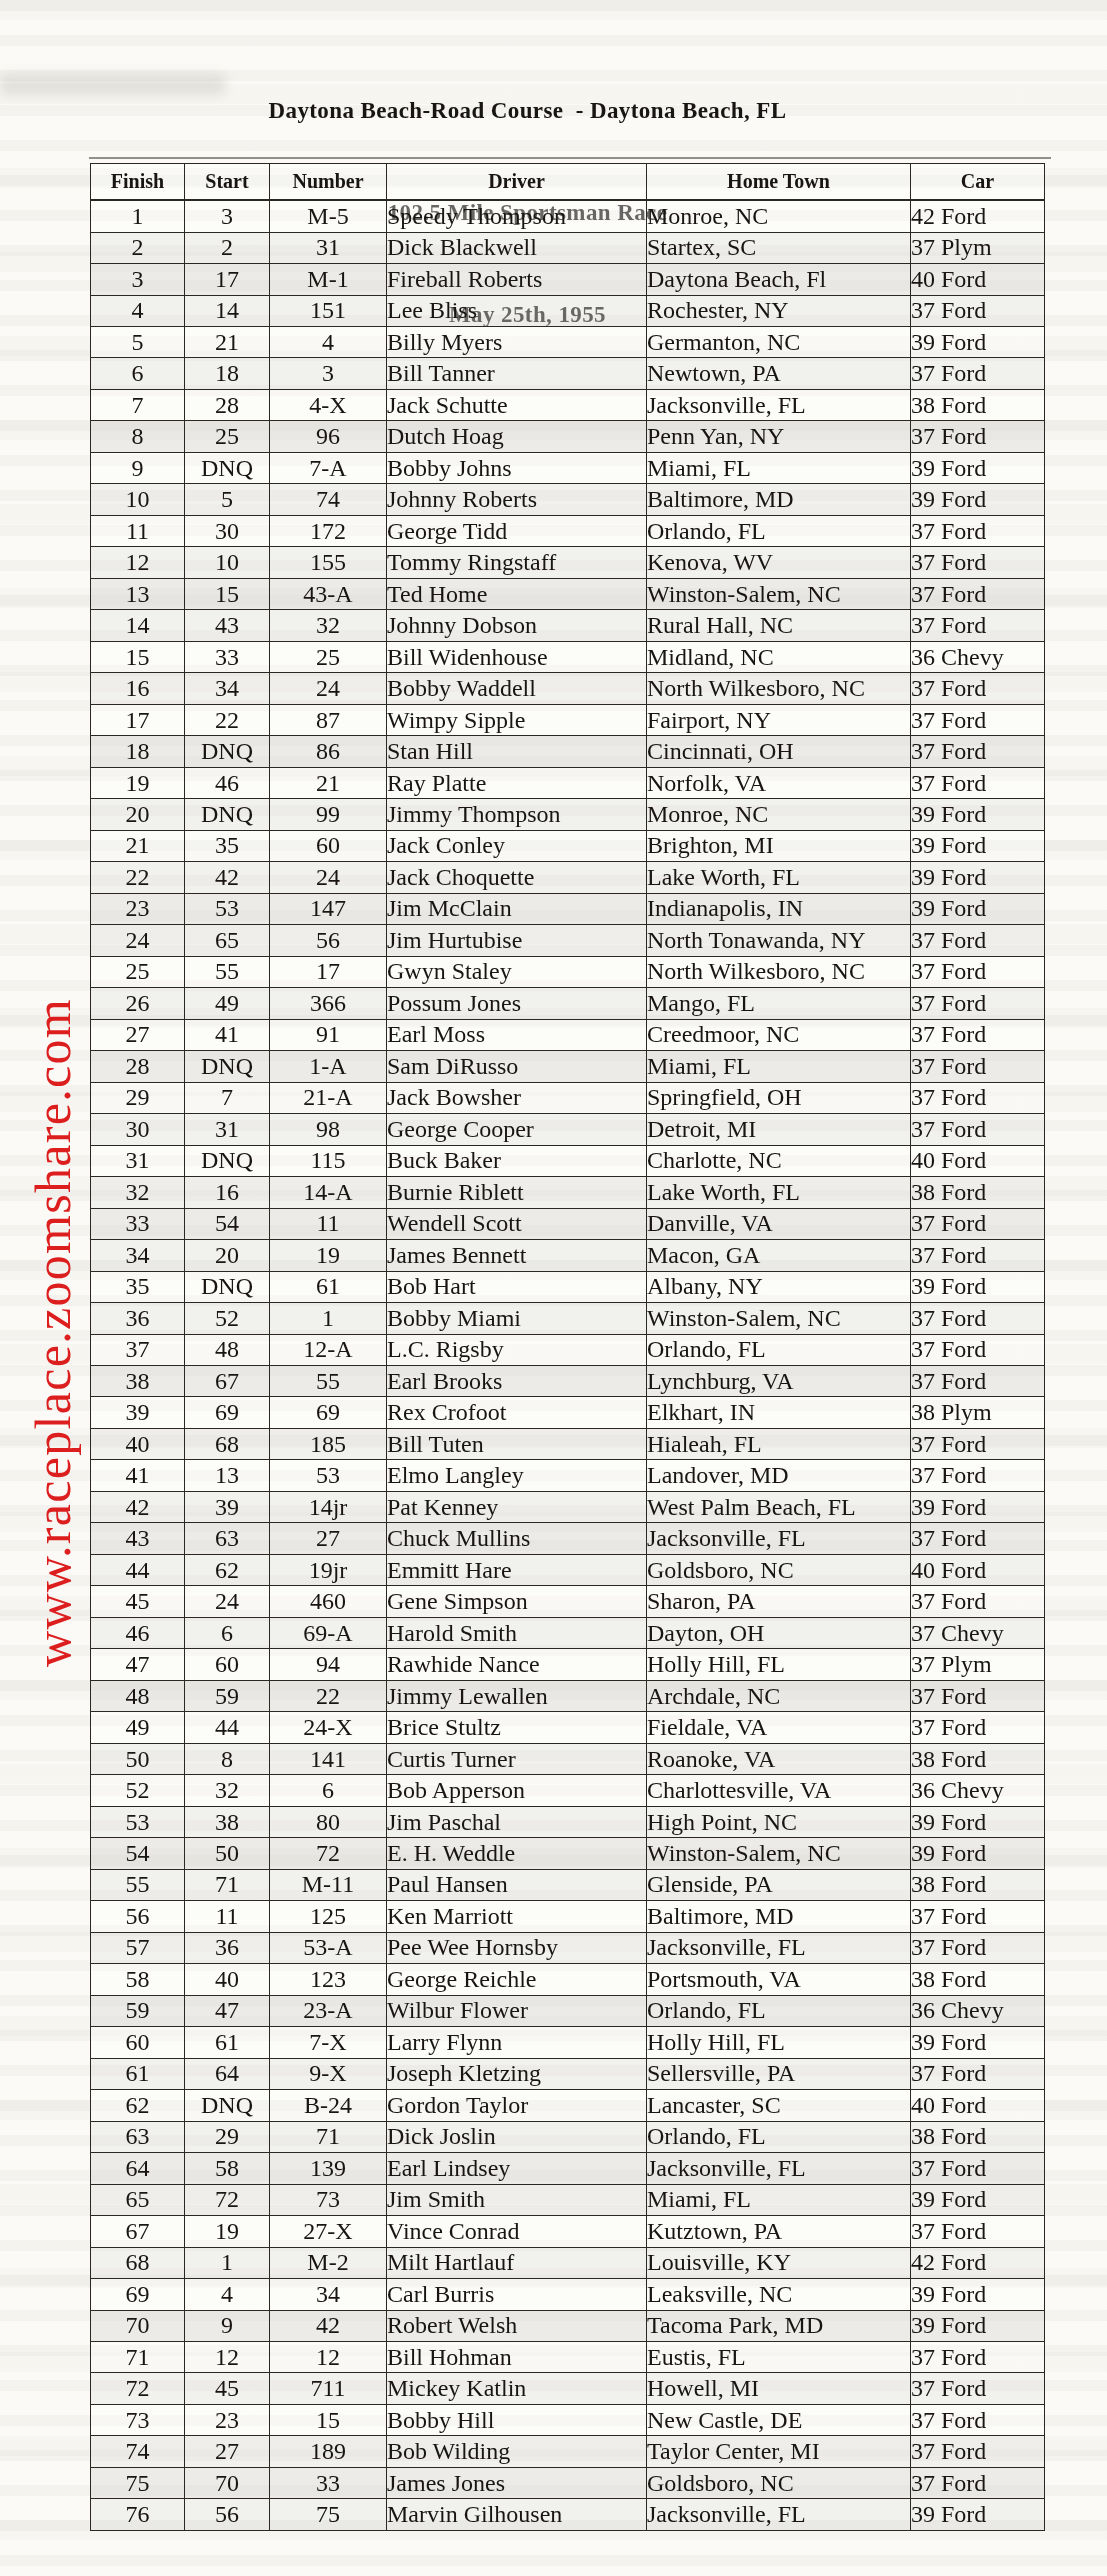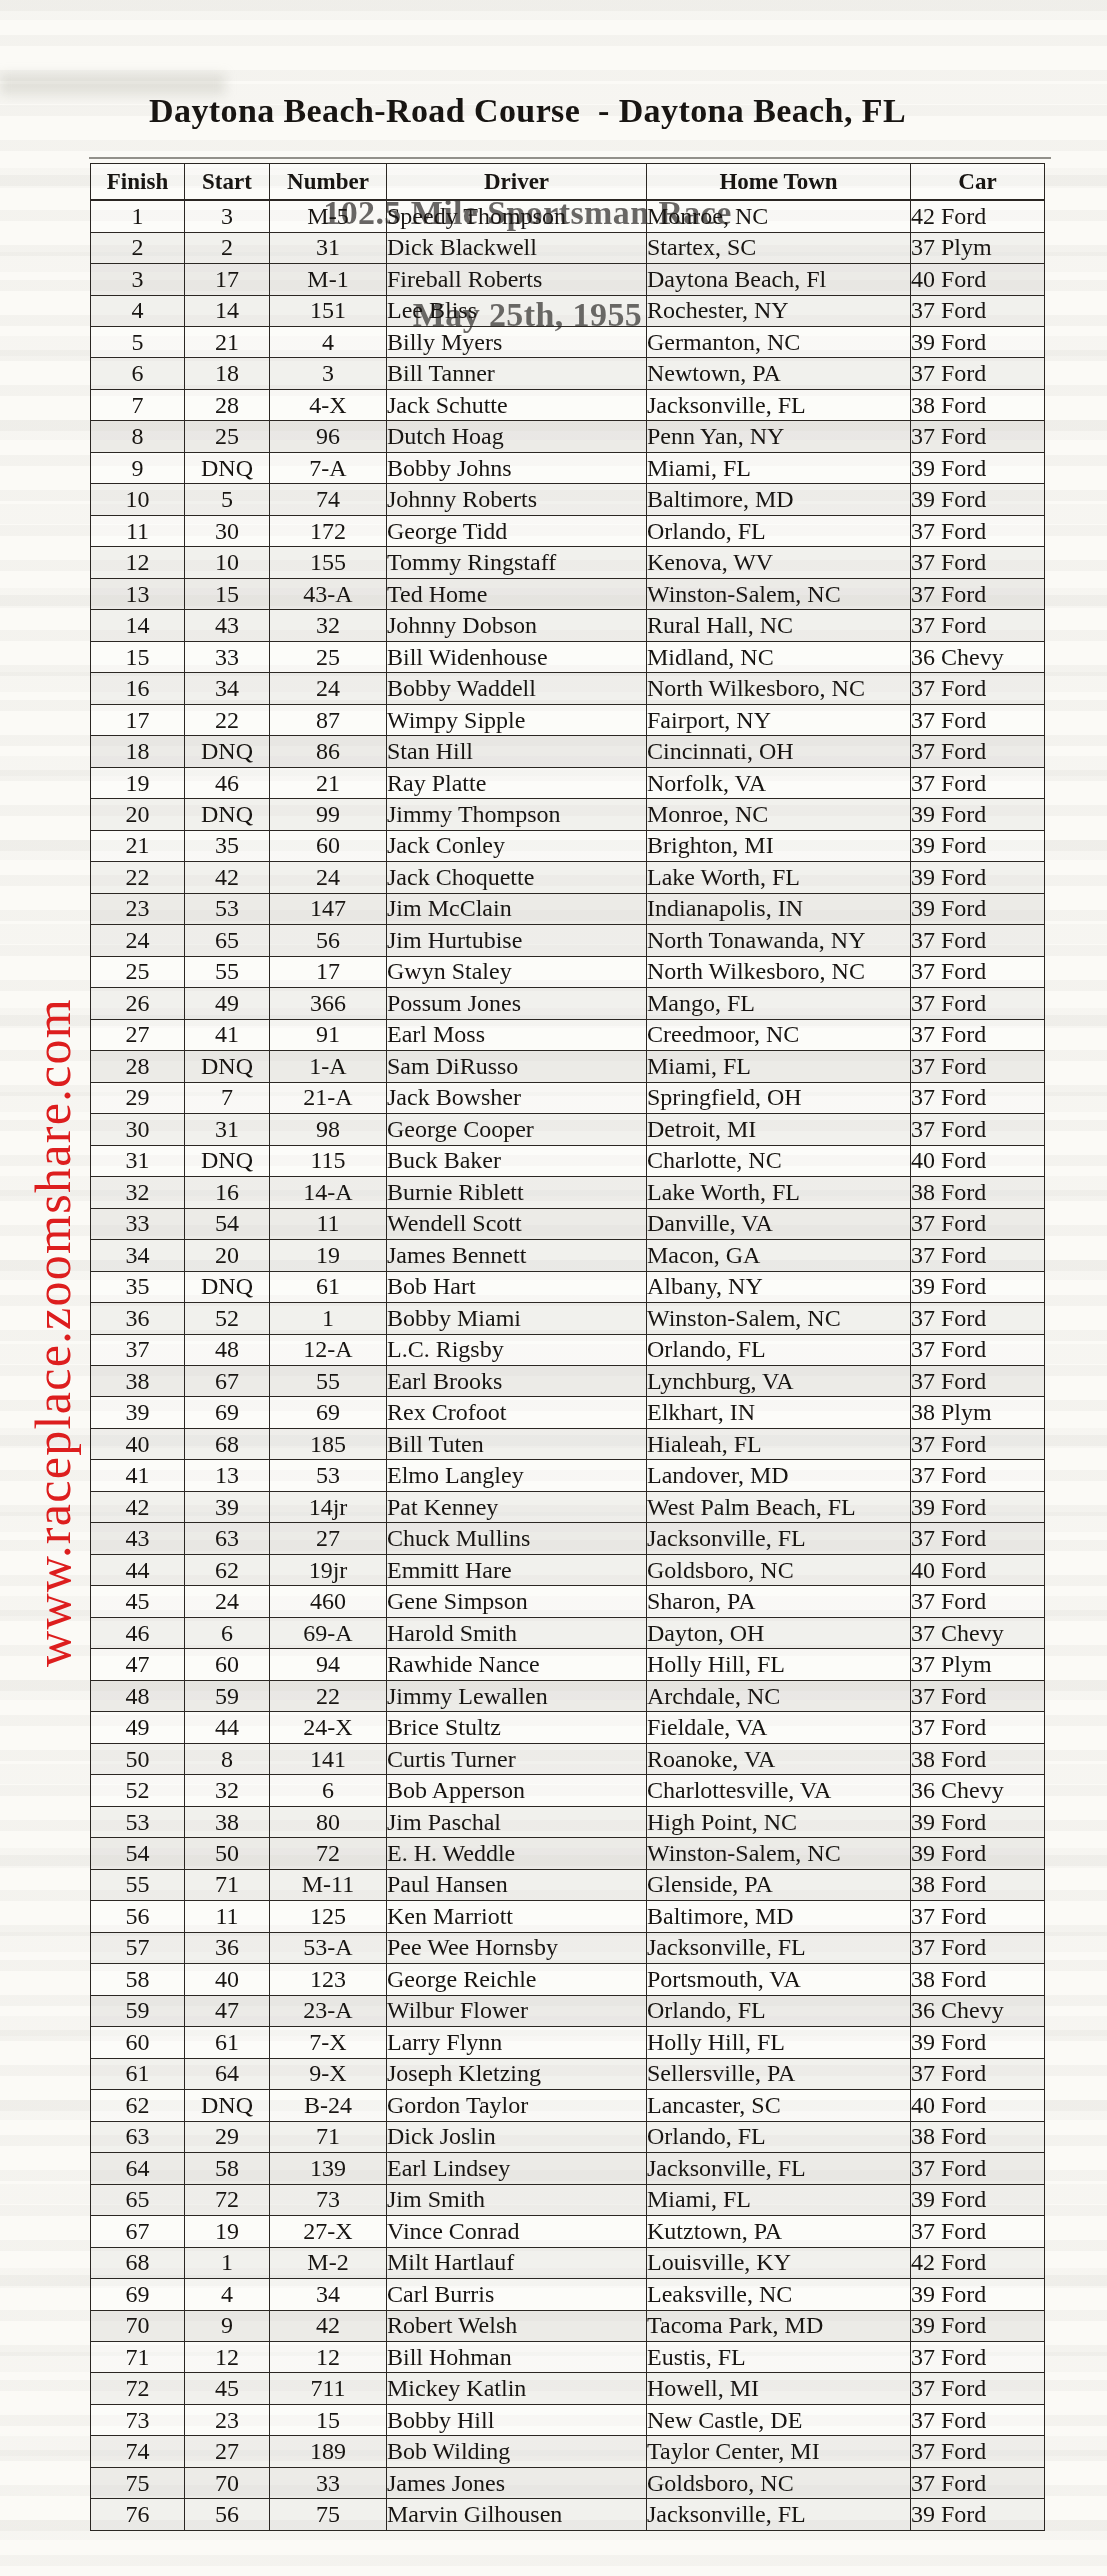--- a/index.html
+++ b/index.html
@@ -26,21 +26,21 @@
   .smudge-top{
     position:absolute;top:74px;left:0;width:225px;height:21px;
     background:rgba(165,162,152,0.25);
     filter:blur(5.2px);
     pointer-events:none;
   }
   .title-block{
     position:absolute;top:26px;left:0;width:1055px;
     text-align:center;
     font-weight:bold;
-    font-size:34px;line-height:34px;
+    font-size:23px;line-height:34px;
     letter-spacing:0.4px;
     white-space:pre-wrap;
   }
   .watermark{
     position:absolute;left:19px;top:952px;height:761px;width:67px;
     display:flex;align-items:center;justify-content:center;
     writing-mode:vertical-rl;
     transform:rotate(180deg);
     font-size:50px;
     letter-spacing:1.3px;
@@ -62,21 +62,21 @@
   table.results th, table.results td{
     border:1.7px solid #2b2723;
     padding:0;
     overflow:hidden;
     white-space:nowrap;
   }
   table.results thead th{
     height:35px;
     font-weight:bold;
     text-align:center;
-    font-size:23px;
+    font-size:20px;
     border-bottom:2.6px solid #2b2723;
   }
   table.results tbody td{
     line-height:27px;
   }
   tbody tr:nth-child(even) td{background:rgba(120,117,108,0.08);}
   tbody tr:nth-child(5n+3) td{background:rgba(120,117,108,0.12);}
   .col-finish,.col-start,.col-number{text-align:center;}
   .col-driver,.col-home-town{text-align:left;padding-left:11.2px;}
   .col-car{text-align:left;padding-left:8.7px;}

